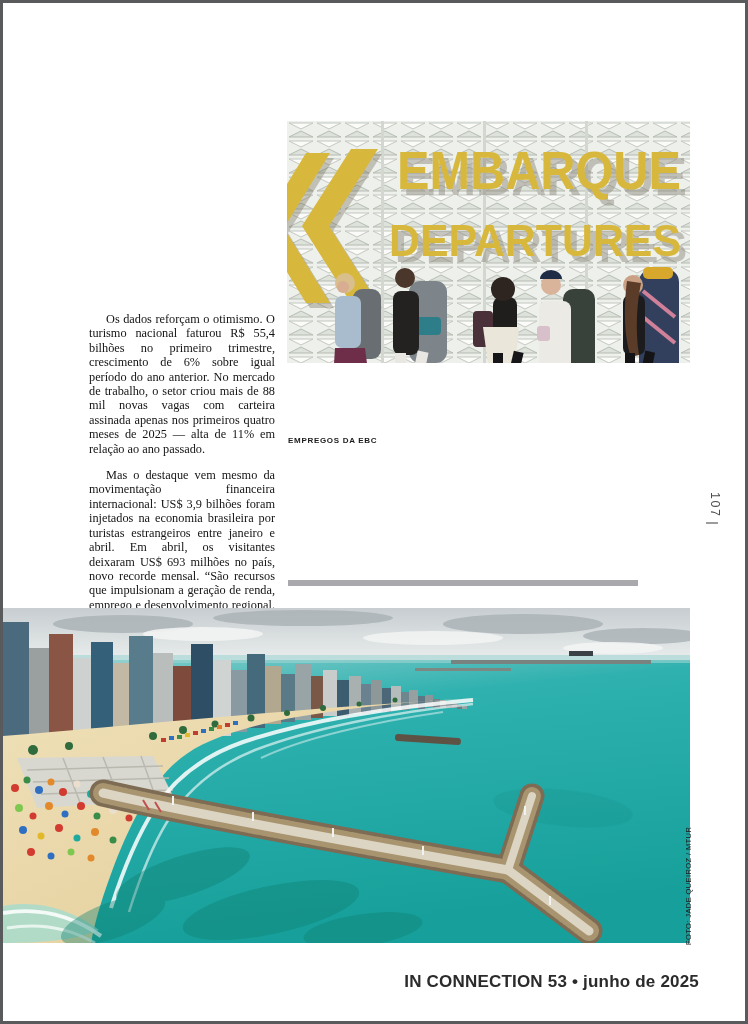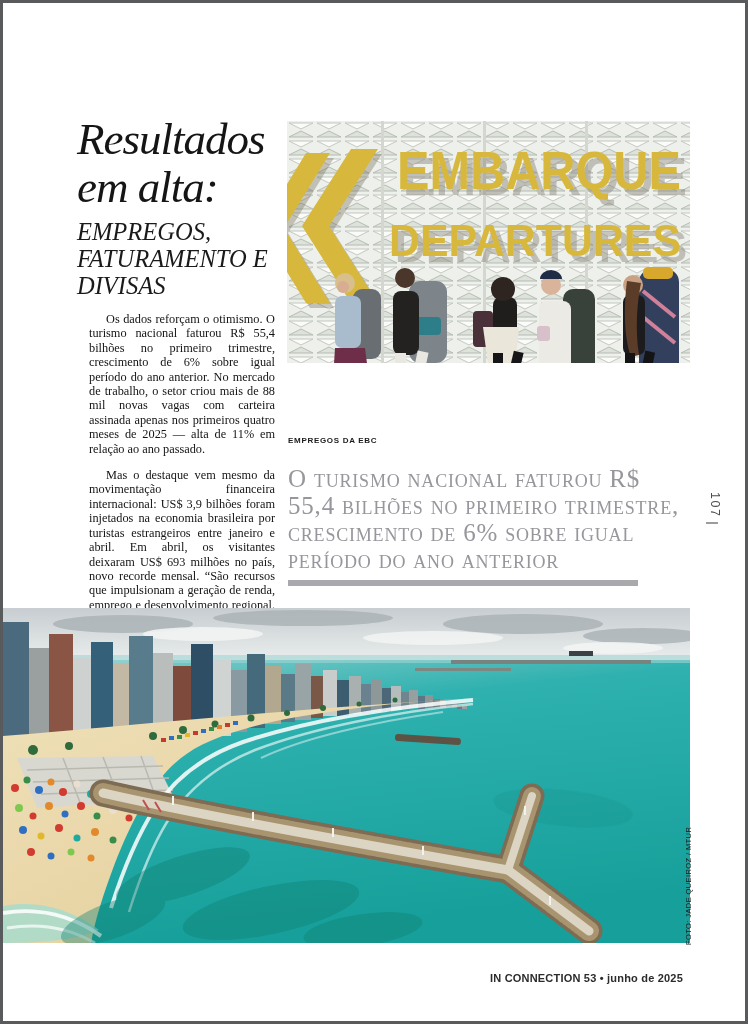--- a/index.html
+++ b/index.html
@@ -49,35 +49,30 @@
   
   #beach-photo{left:0px;top:605px;width:687px;height:335px;overflow:hidden;}
   #photo-credit{
     left:681px;top:942px;width:112px;height:11px;
     transform:rotate(-90deg);transform-origin:0 0;
     font-family:"Liberation Sans", sans-serif;font-size:7.5px;
     letter-spacing:0.4px;color:#1a1a1a;white-space:nowrap;
   }
   
   #footer{
-    left:380px;top:969px;width:300px;text-align:right;
-    font-family:"Liberation Sans", sans-serif;font-size:11px;font-weight:bold;
+    left:396px;top:969px;width:300px;text-align:right;
+    font-family:"Liberation Sans", sans-serif;font-size:17px;font-weight:bold;
     letter-spacing:0.2px;color:#2b2b2b;
   }
 </style>
 </head>
 <body>
 
 <div id="page">
 
-  <div class="abs" id="headline">
-    <div class="title-line">Resultados</div>
-    <div class="title-line">em alta:</div>
-    <div class="subtitle">EMPREGOS, FATURAMENTO E DIVISAS</div>
-  </div>
 
   <div class="abs" id="bodycopy">
     <p>Os dados reforçam o otimismo. O turismo nacional faturou R$ 55,4 bilhões no primeiro trimestre, crescimento de 6% sobre igual período do ano anterior. No mercado de trabalho, o setor criou mais de 88 mil novas vagas com carteira assinada apenas nos primeiros quatro meses de 2025 — alta de 11% em relação ao ano passado.</p>
     <p>Mas o destaque vem mesmo da movimentação financeira internacional: US$ 3,9 bilhões foram injetados na economia brasileira por turistas estrangeiros entre janeiro e abril. Em abril, os visitantes deixaram US$ 693 milhões no país, novo recorde mensal. “São recursos que impulsionam a geração de renda, emprego e desenvolvimento regional. Isso transforma a realidade de milhares de brasileiros”, diz o ministro.</p>
   </div>
 
   <div class="abs" id="airport-photo">
     <svg width="403" height="311" viewBox="0 0 403 311">
       <defs>
         <pattern id="lat" width="28" height="18" patternUnits="userSpaceOnUse">
@@ -178,21 +173,20 @@
         <path d="M340,160 C336,190 338,220 344,236 L352,234 C348,208 350,182 354,162 Z" fill="#5a3c28"></path>
         <rect x="338" y="232" width="10" height="62" fill="#141416"></rect>
         <rect x="352" y="230" width="10" height="62" transform="rotate(12 357 260)" fill="#141416"></rect>
         <rect x="332" y="292" width="16" height="7" rx="3" fill="#d8508e"></rect>
         <rect x="360" y="292" width="16" height="7" rx="3" fill="#2e8e8a"></rect>
       </g>
     </svg>
   </div>
   <div class="abs" id="photo-caption">EMPREGOS DA EBC</div>
 
-  <div class="abs" id="pull-quote">O turismo nacional faturou R$ 55,4 bilhões no primeiro trimestre, crescimento de 6% sobre igual período do ano anterior</div>
   <div class="abs" id="quote-bar"></div>
 
   <div class="abs" id="folio">107</div>
   <div class="abs" id="folio-dash"></div>
 
   <div class="abs" id="beach-photo">
     <svg width="687" height="335" viewBox="0 0 687 335">
       <defs>
         <linearGradient id="skyg" x1="0" y1="0" x2="0" y2="1">
           <stop offset="0" stop-color="#c7cdd1"></stop>

